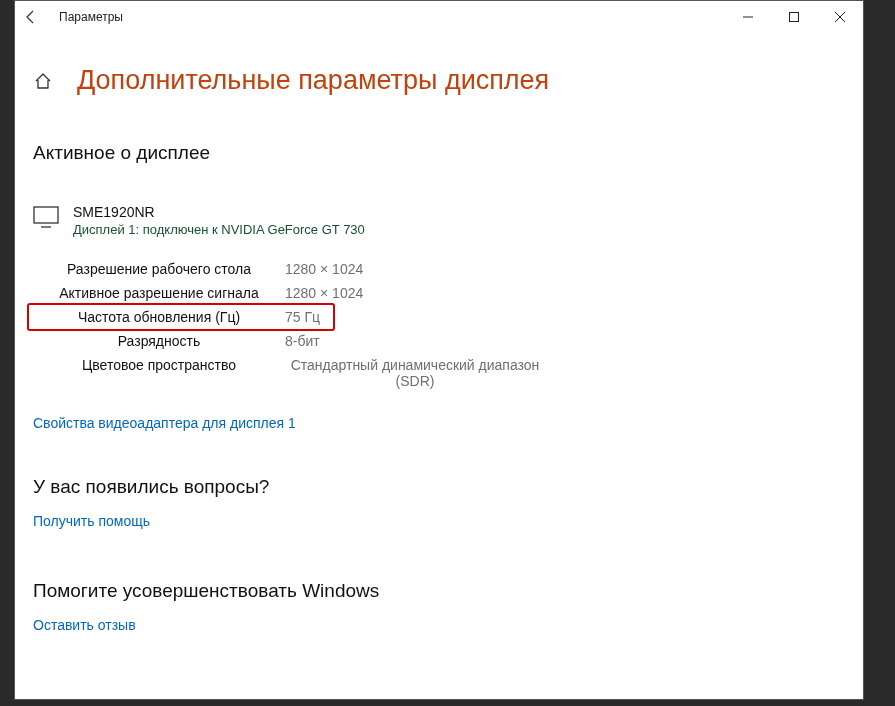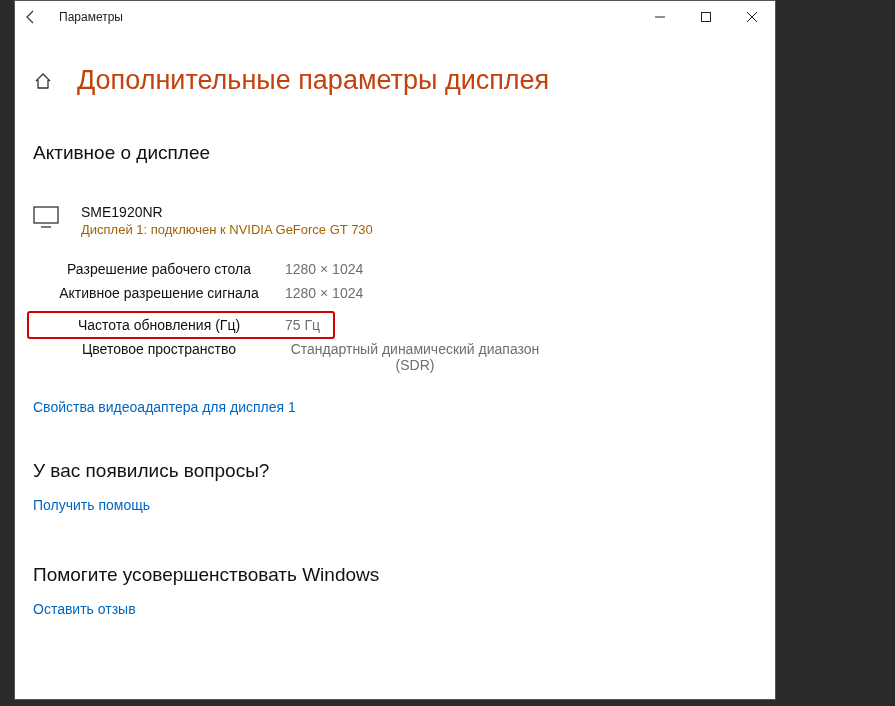--- a/index.html
+++ b/index.html
@@ -1,44 +1,44 @@
 <!DOCTYPE html>
 <html><head>
 <meta charset="utf-8">
 <style>
   * { margin: 0; padding: 0; box-sizing: border-box; }
   html, body { width: 895px; height: 706px; font-family: "Segoe UI", Tahoma, sans-serif; background: #2a2a2a; overflow: hidden; }
   .window {
-    position: absolute; left: 14px; top: 0; width: 762px; height: 700px;
+    position: absolute; left: 14px; top: 0; width: 850px; height: 700px;
     background: #ffffff; border: 1px solid #555;
   }
   .titlebar {
     height: 32px; display: flex; align-items: center; justify-content: space-between;
     padding-left: 6px; font-size: 12px; color: #222;
   }
   .titlebar-left { display: flex; align-items: center; gap: 18px; }
   .back-arrow { width: 20px; display:flex; align-items:center; justify-content:center; cursor:pointer; }
   .win-controls { display: flex; }
   .win-btn { width: 46px; height: 32px; display:flex; align-items:center; justify-content:center; cursor:pointer; }
   .content { padding: 32px 0 0 18px; }
   .header-row { display:flex; align-items:center; gap: 22px; margin-bottom: 46px; }
   .home-icon { width:22px; display:flex; }
   h1.page-title { font-weight: 400; font-size: 27px; color:#c2410c; }
   h2.section { font-weight: 400; font-size: 19px; color:#111; margin-bottom: 26px; }
   h2.section.q { margin-top: 44px; margin-bottom: 14px; }
   h2.section.fb { margin-top: 50px; margin-bottom: 14px; }
-  .monitor-block { display:flex; gap: 22px; align-items:flex-start; margin-bottom: 20px; margin-top: 40px; }
+  .monitor-block { display:flex; gap: 14px; align-items:flex-start; margin-bottom: 20px; margin-top: 40px; }
   .monitor-icon { margin-top:2px; }
   .monitor-name { font-size: 14px; color:#111; }
-  .monitor-sub { font-size: 13px; color:#a16207; margin-top:2px; }
+  .monitor-sub { font-size: 13px; color:#14532d; margin-top:2px; }
   .info-table { font-size: 14px; color:#111;text-align:center; }
   .info-row { display:flex; align-items:flex-start; padding: 4px 0; }
   .info-label { width: 252px; }
   .info-value { color:#6f6f6f; max-width: 260px; }
-  .info-row.highlight { position: relative; margin-top: 8px; }
+  .info-row.highlight { position: relative; }
   .highlight-box {
     position:absolute; left:-6px; top:-2px; width: 308px; height: 28px;
     border: 2.5px solid #d30000; border-radius: 3px; pointer-events:none;
   }
   a.link { color:#0067c0; text-decoration:none; font-size:14px; display:inline-block; cursor:pointer; }
   a.link.adapter { margin-top: 22px; }
 </style>
 </head>
 <body>
 
@@ -106,20 +106,24 @@
       <div class="info-row">
         <div class="info-label">Активное разрешение сигнала</div>
         <div class="info-value">1280 × 1024</div>
       </div>
       <div class="info-row highlight">
         <div class="highlight-box"></div>
         <div class="info-label">Частота обновления (Гц)</div>
         <div class="info-value">75 Гц</div>
       </div>
       <div class="info-row">
+        <div class="info-label">Разрядность</div>
+        <div class="info-value">8-бит</div>
+      </div>
+      <div class="info-row">
         <div class="info-label">Цветовое пространство</div>
         <div class="info-value">Стандартный динамический диапазон (SDR)</div>
       </div>
     </div>
 
     <a class="link adapter">Свойства видеоадаптера для дисплея 1</a>
 
     <h2 class="section q">У вас появились вопросы?</h2>
     <a class="link">Получить помощь</a>
 

